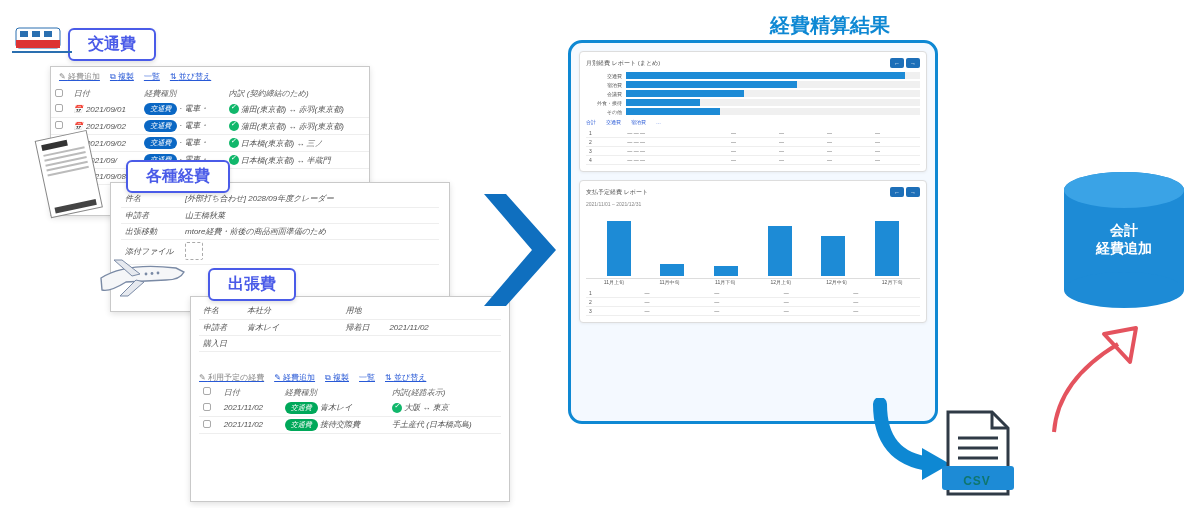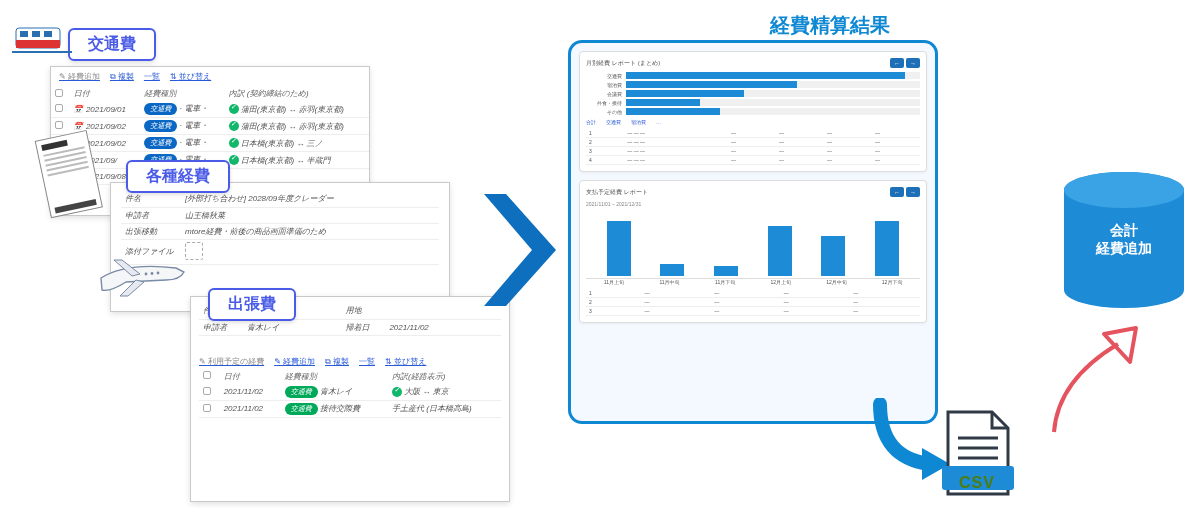--- a/index.html
+++ b/index.html
@@ -196,20 +196,24 @@
             <td>本社分</td>
         <td style="width:44px;">用地</td>
             <td></td>
       </tr>
       <tr>
         <td>申請者</td>
             <td>青木レイ</td>
         <td>帰着日</td>
             <td>2021/11/02</td>
       </tr>
+      <tr>
+            <td>購入日</td>
+            <td colspan="3"></td>
+          </tr>
     </tbody>
       </table>
     <div style="height:18px;"></div>
     <div class="toolbar-row" style="padding:2px 0;">
       <span style="color:#888;">✎ <span>利用予定の経費</span></span>
       <span>✎ <span>経費追加</span></span>
       <span>⧉ <span>複製</span></span>
       <span><span>一覧</span></span>
       <span>⇅ <span>並び替え</span></span>
     </div>
@@ -232,21 +236,21 @@
         <td>2021/11/02</td>
         <td><span class="pill-green">交通費</span> <span>接待交際費</span></td>
         <td><span>手土産代 (日本橋高島)</span></td>
       </tr>
     </tbody>
       </table>
   </div>
 
   <div class="badge" style="left:18px; top:8px;">交通費</div>
   <div class="badge" style="left:76px; top:140px;">各種経費</div>
-  <div class="badge" style="left:158px; top:268px;">出張費</div>
+  <div class="badge" style="left:158px; top:248px;">出張費</div>
 
   <svg class="clipart" style="left:-38px; top:-4px;" width="60" height="44" viewBox="0 0 60 44">
     <rect x="4" y="12" width="44" height="20" rx="3" fill="#fff" stroke="#2a6fb0"></rect>
     <rect x="4" y="24" width="44" height="8" fill="#d33"></rect>
     <rect x="8" y="15" width="8" height="6" fill="#2a6fb0"></rect>
     <rect x="20" y="15" width="8" height="6" fill="#2a6fb0"></rect>
     <rect x="32" y="15" width="8" height="6" fill="#2a6fb0"></rect>
     <line x1="0" y1="36" x2="60" y2="36" stroke="#2a6fb0" stroke-width="2"></line>
   </svg>
 
@@ -421,21 +425,21 @@
 
 <div class="csv-file">
   <svg width="78" height="92" viewBox="0 0 78 92">
     <path d="M10 4 H54 L70 20 V86 H10 Z" fill="#fff" stroke="#2f3a46" stroke-width="3"></path>
     <path d="M54 4 V20 H70" fill="none" stroke="#2f3a46" stroke-width="3"></path>
     <line x1="20" y1="30" x2="60" y2="30" stroke="#2f3a46" stroke-width="3"></line>
     <line x1="20" y1="40" x2="60" y2="40" stroke="#2f3a46" stroke-width="3"></line>
     <line x1="20" y1="50" x2="60" y2="50" stroke="#2f3a46" stroke-width="3"></line>
     <rect x="4" y="58" width="72" height="24" rx="3" fill="#1d8bd6"></rect>
   </svg>
-  <div style="position:relative;top:-30px;text-align:center;color:#4d7c0f;font-weight:800;font-size:16px;letter-spacing:1px;">CSV</div>
+  <div style="position:relative;top:-30px;text-align:center;color:#0f766e;font-weight:800;font-size:12px;letter-spacing:1px;">CSV</div>
 </div>
 
 <svg class="up-arrow" width="110" height="120" viewBox="0 0 110 120">
   <path d="M14 112 Q18 60 78 24" fill="none" stroke="#e4535e" stroke-width="4"></path>
   <path d="M64 14 L96 8 L90 42 Z" fill="none" stroke="#e4535e" stroke-width="4" stroke-linejoin="round"></path>
 </svg>
 
 <div class="db-cyl">
   <svg width="128" height="140" viewBox="0 0 128 140">
     <ellipse cx="64" cy="20" rx="60" ry="18" fill="#1d8bd6"></ellipse>

